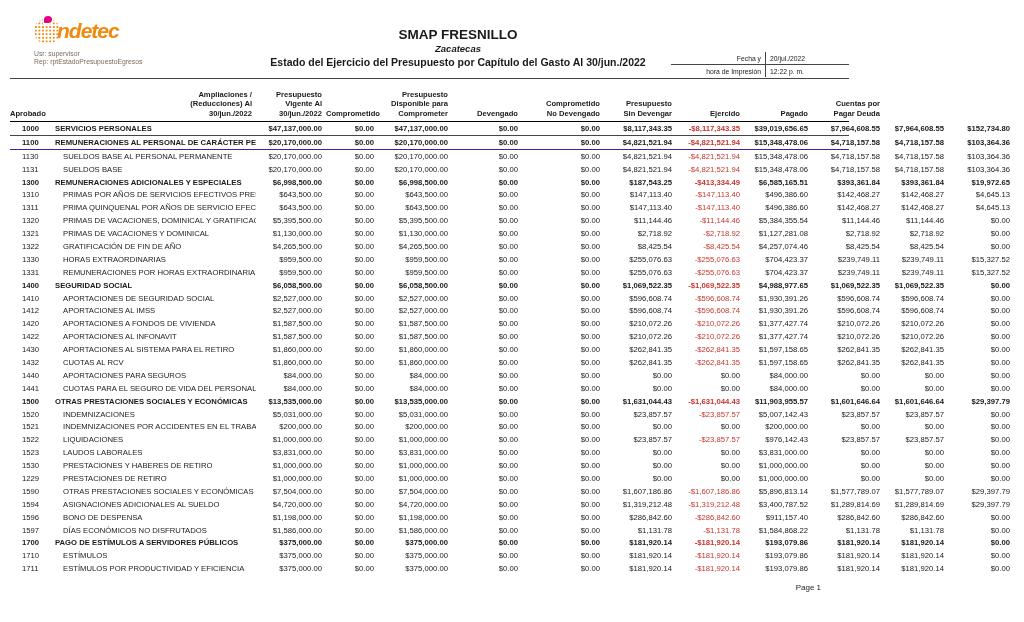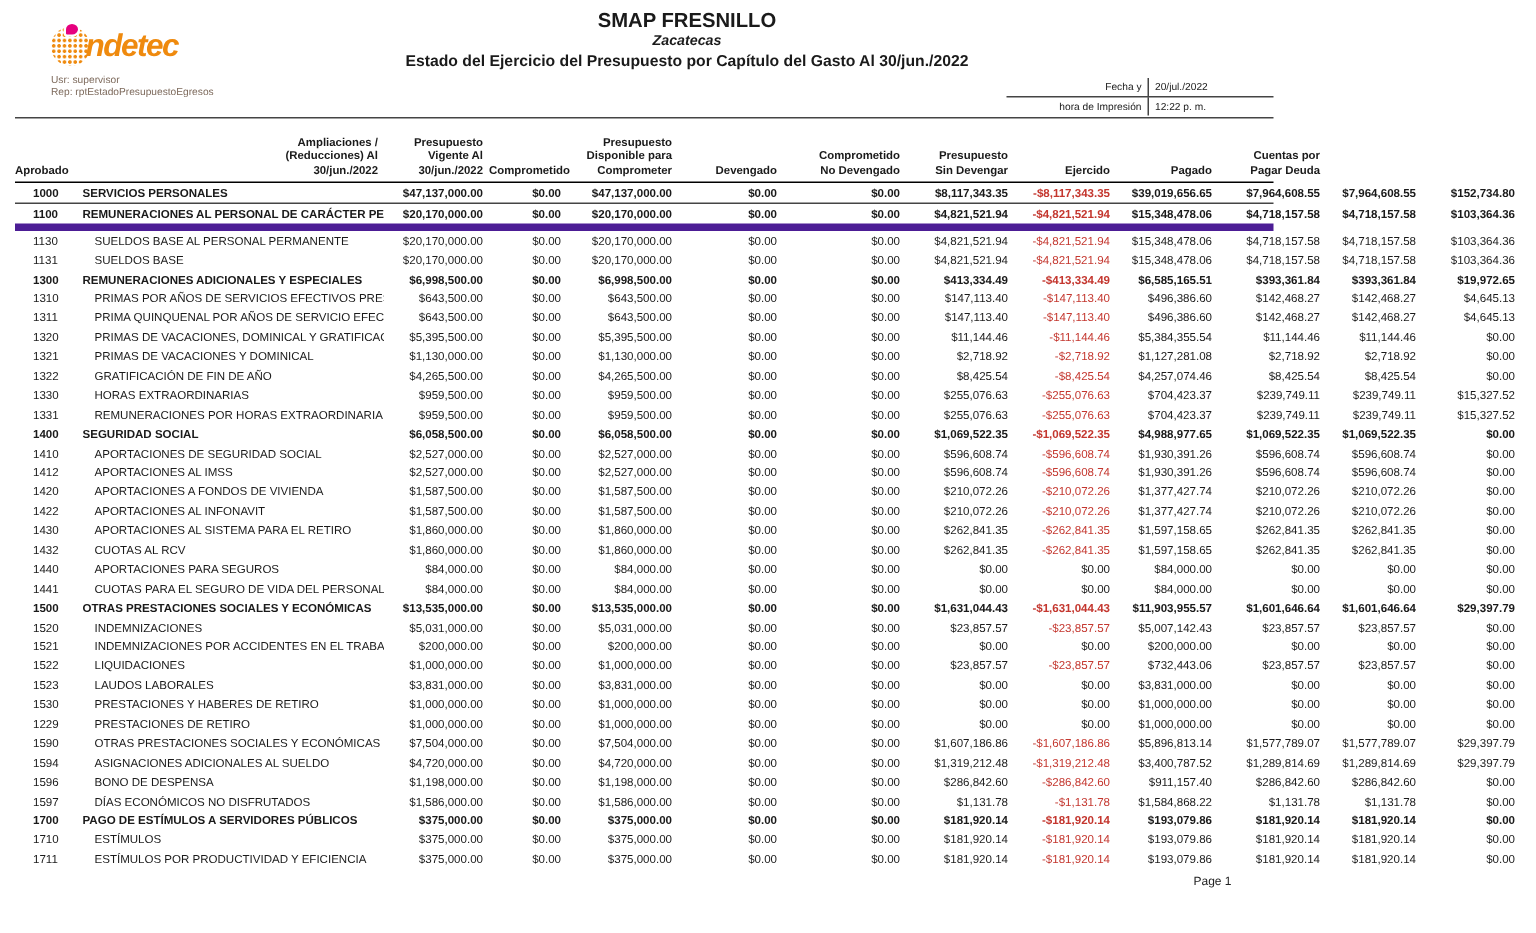--- a/index.html
+++ b/index.html
@@ -11,42 +11,42 @@
   .logo-block{width:235px;padding-top:14px;box-sizing:border-box;}
   .logo{display:flex;align-items:center;margin-left:24px;height:34px;}
   .logo-sphere{position:relative;width:26px;height:26px;border-radius:50%;
     background-image:radial-gradient(circle,var(--logo-orange) 1.05px,transparent 1.35px);
     background-size:3.6px 3.6px;}
   .logo-dot{position:absolute;top:-2px;left:10px;width:8px;height:7px;border-radius:50% 50% 50% 10%;
     background:var(--logo-magenta);box-shadow:0 0 0 1.5px #fff;}
   .logo-text{font-weight:bold;font-style:italic;font-size:21px;letter-spacing:-1px;color:var(--logo-orange);margin-left:-3px;}
   .meta-line{font-size:6.8px;color:#7d6a5c;margin:1.5px 0 0 24px;}
 
-  .title-block{flex:1;text-align:center;padding-top:6px;}
+  .title-block{flex:1;text-align:center;padding-top:27px;}
   .title-main{font-size:13.5px;font-weight:bold;line-height:1.15;}
   .title-sub{font-size:9.5px;font-weight:bold;line-height:1.3;font-style:italic;}
   .title-report{font-size:10.5px;font-weight:bold;line-height:1.5;}
 
   .print-block{width:178px;align-self:flex-end;margin-bottom:1px;font-size:6.8px;}
   .print-row{display:grid;grid-template-columns:95px 83px;}
   .print-row.first .print-cell{border-bottom:1px solid #444;}
   .print-cell{padding:2.5px 4px;box-sizing:border-box;}
   .print-label{text-align:right;border-right:1px solid #444;}
   .print-value{text-align:left;}
 
   
   .grid{display:grid;grid-template-columns:36px 210px 70px 52px 74px 70px 82px 72px 68px 68px 72px 64px 66px;}
   .thead{align-items:end;padding:5px 0 3px;border-bottom:1.8px solid #000;min-height:34px;}
   .th{font-weight:bold;font-size:7.6px;line-height:1.25;text-align:right;white-space:pre-line;padding-right:4px;box-sizing:border-box;}
   .th.obj{grid-column:1 / span 2;text-align:left;font-size:10.5px;letter-spacing:2.6px;padding-left:2px;align-self:end;}
 
   .trow{height:12.9px;align-items:center;}
   .trow.bold{font-weight:bold;}
   .trow.divider-dark{border-bottom:1.2px solid #444;}
-  .trow.divider-light{border-bottom:5px solid #4c1d95;}
+  .trow.divider-light{border-bottom:1px solid #4c1d95;}
   .cell{font-size:7.7px;white-space:nowrap;overflow:hidden;box-sizing:border-box;}
   .cell.code{padding-left:12px;}
   .cell.desc{padding-left:9px;}
   .cell.desc.sub{padding-left:17px;}
   .cell.num{text-align:right;padding-right:4px;}
   .cell.neg{color:var(--neg-red);}
 
   .footer{position:absolute;right:38px;bottom:30px;font-size:8px;color:#222;text-align:right;}
 </style>
 </head>
@@ -169,21 +169,21 @@
         <div class="cell num">$103,364.36</div>
       </div>
       <div class="grid trow bold">
         <div class="cell code">1300</div>
         <div class="cell desc">REMUNERACIONES ADICIONALES Y ESPECIALES</div>
         <div class="cell num">$6,998,500.00</div>
         <div class="cell num">$0.00</div>
         <div class="cell num">$6,998,500.00</div>
         <div class="cell num">$0.00</div>
         <div class="cell num">$0.00</div>
-        <div class="cell num">$413,334.49</div>
+        <div class="cell num">$187,543.25</div>
         <div class="cell num neg">-$413,334.49</div>
         <div class="cell num">$6,585,165.51</div>
         <div class="cell num">$393,361.84</div>
         <div class="cell num">$393,361.84</div>
         <div class="cell num">$19,972.65</div>
       </div>
       <div class="grid trow">
         <div class="cell code">1310</div>
         <div class="cell desc sub">PRIMAS POR AÑOS DE SERVICIOS EFECTIVOS PRES</div>
         <div class="cell num">$643,500.00</div>
@@ -471,21 +471,21 @@
       <div class="grid trow">
         <div class="cell code">1522</div>
         <div class="cell desc sub">LIQUIDACIONES</div>
         <div class="cell num">$1,000,000.00</div>
         <div class="cell num">$0.00</div>
         <div class="cell num">$1,000,000.00</div>
         <div class="cell num">$0.00</div>
         <div class="cell num">$0.00</div>
         <div class="cell num">$23,857.57</div>
         <div class="cell num neg">-$23,857.57</div>
-        <div class="cell num">$732,443.06</div>
+        <div class="cell num">$976,142.43</div>
         <div class="cell num">$23,857.57</div>
         <div class="cell num">$23,857.57</div>
         <div class="cell num">$0.00</div>
       </div>
       <div class="grid trow">
         <div class="cell code">1523</div>
         <div class="cell desc sub">LAUDOS LABORALES</div>
         <div class="cell num">$3,831,000.00</div>
         <div class="cell num">$0.00</div>
         <div class="cell num">$3,831,000.00</div>

